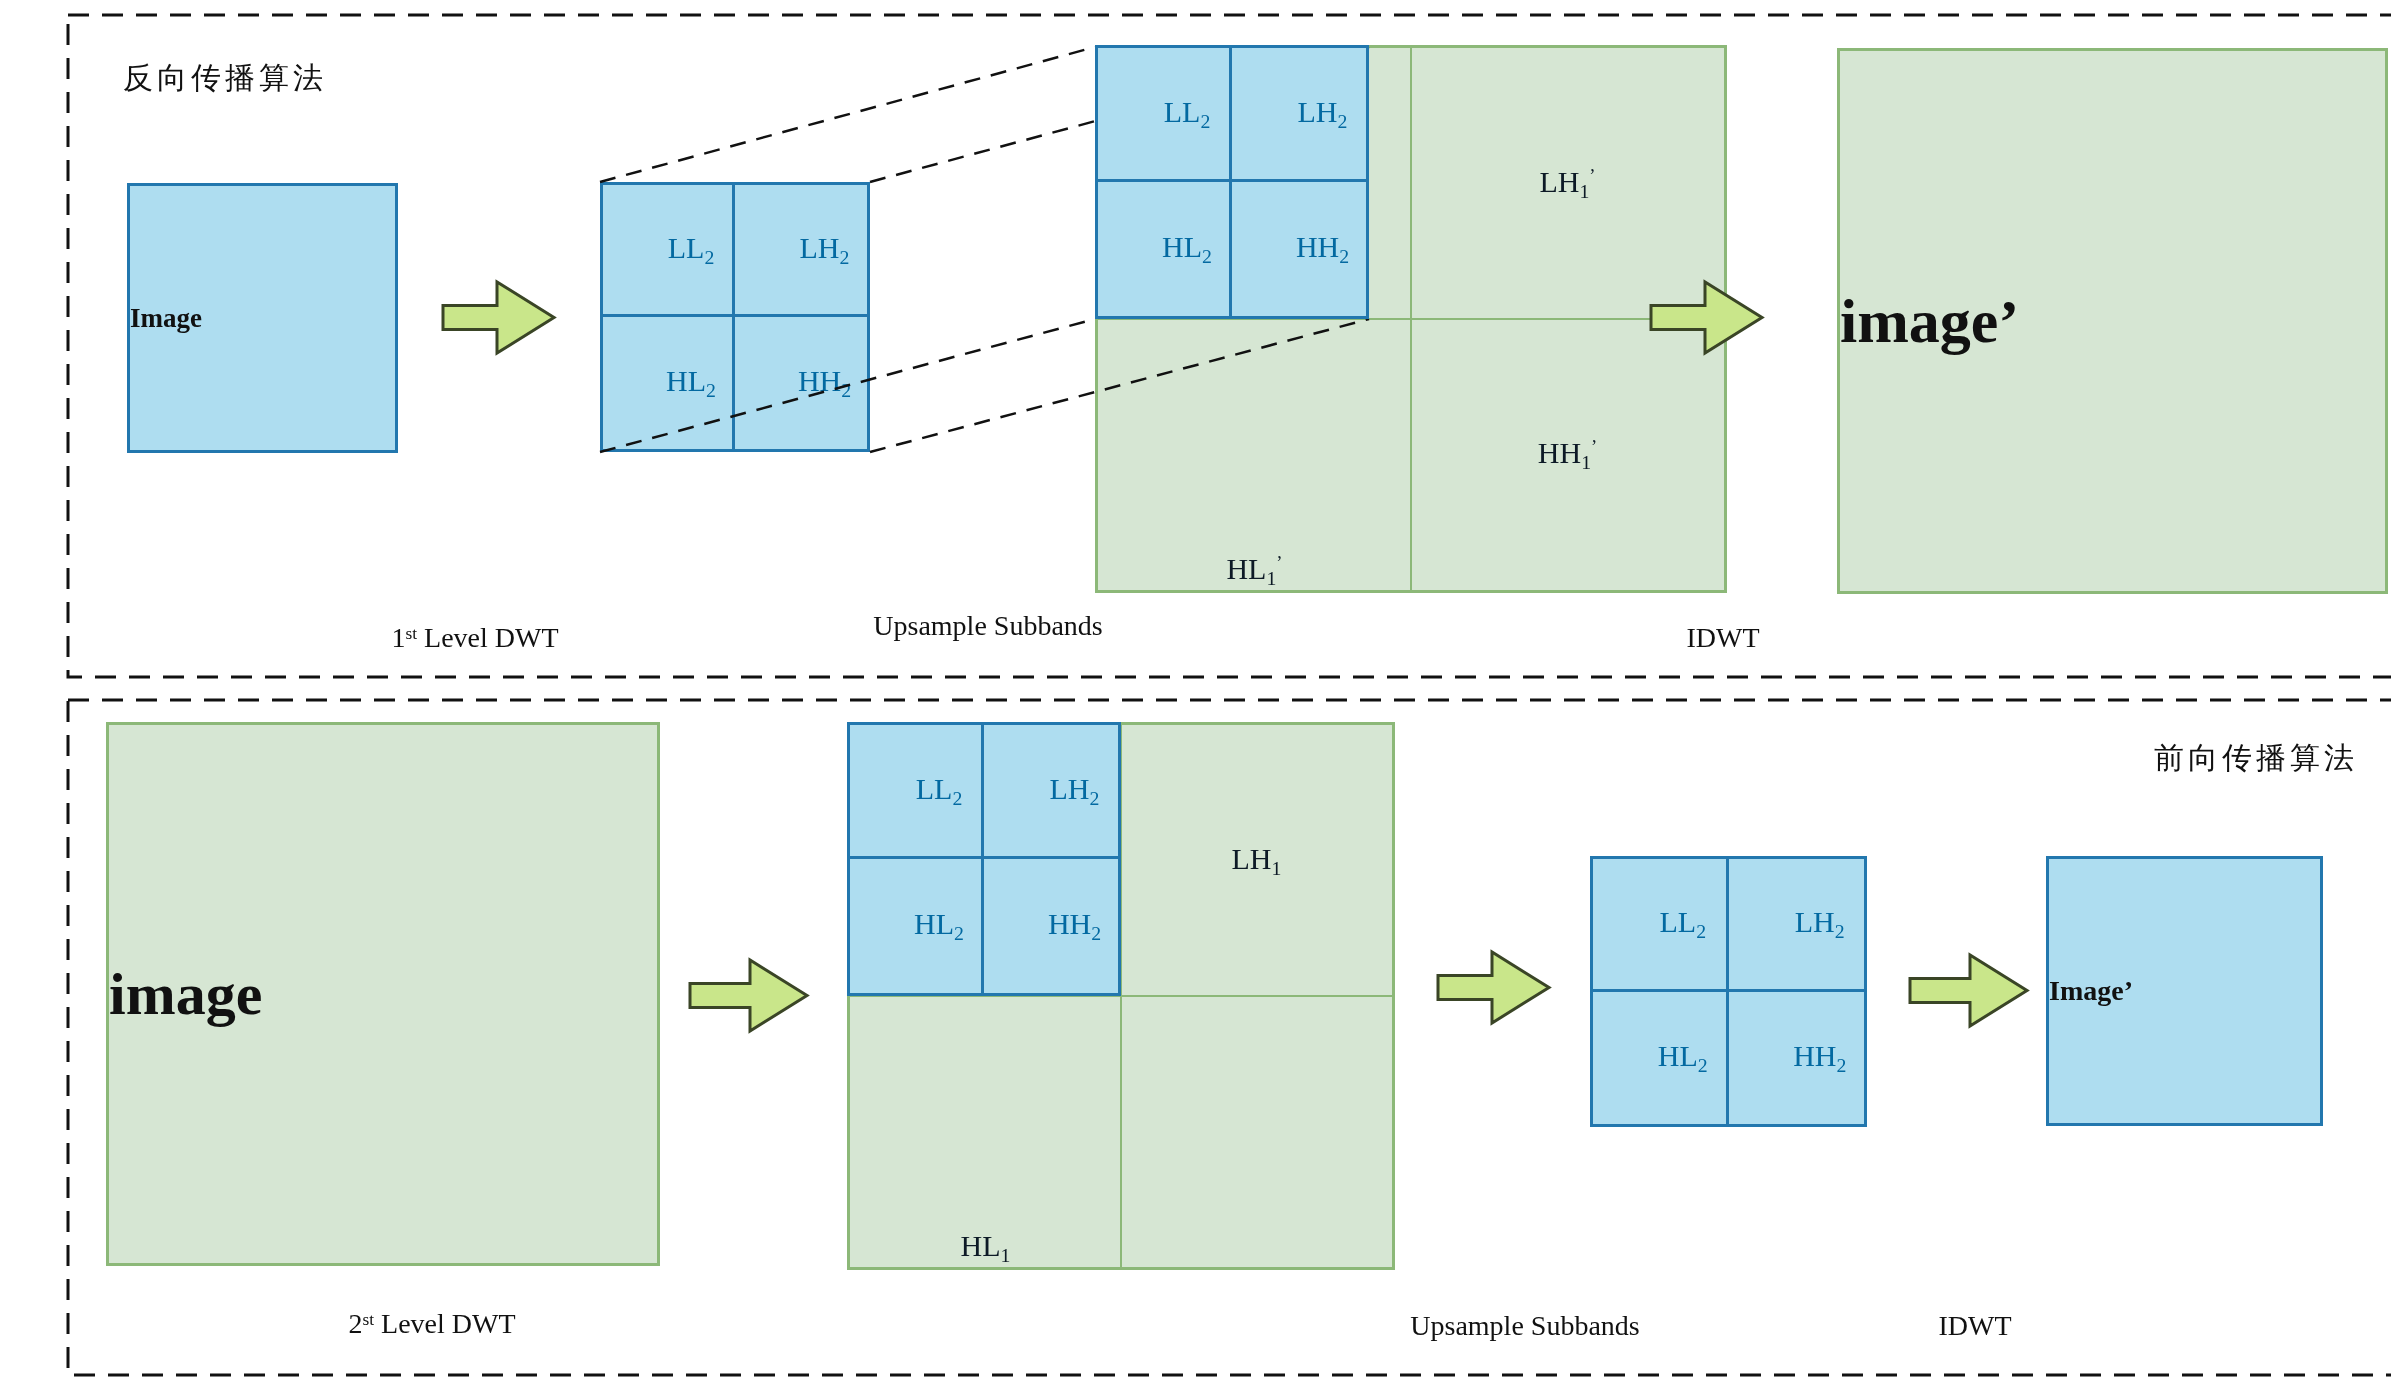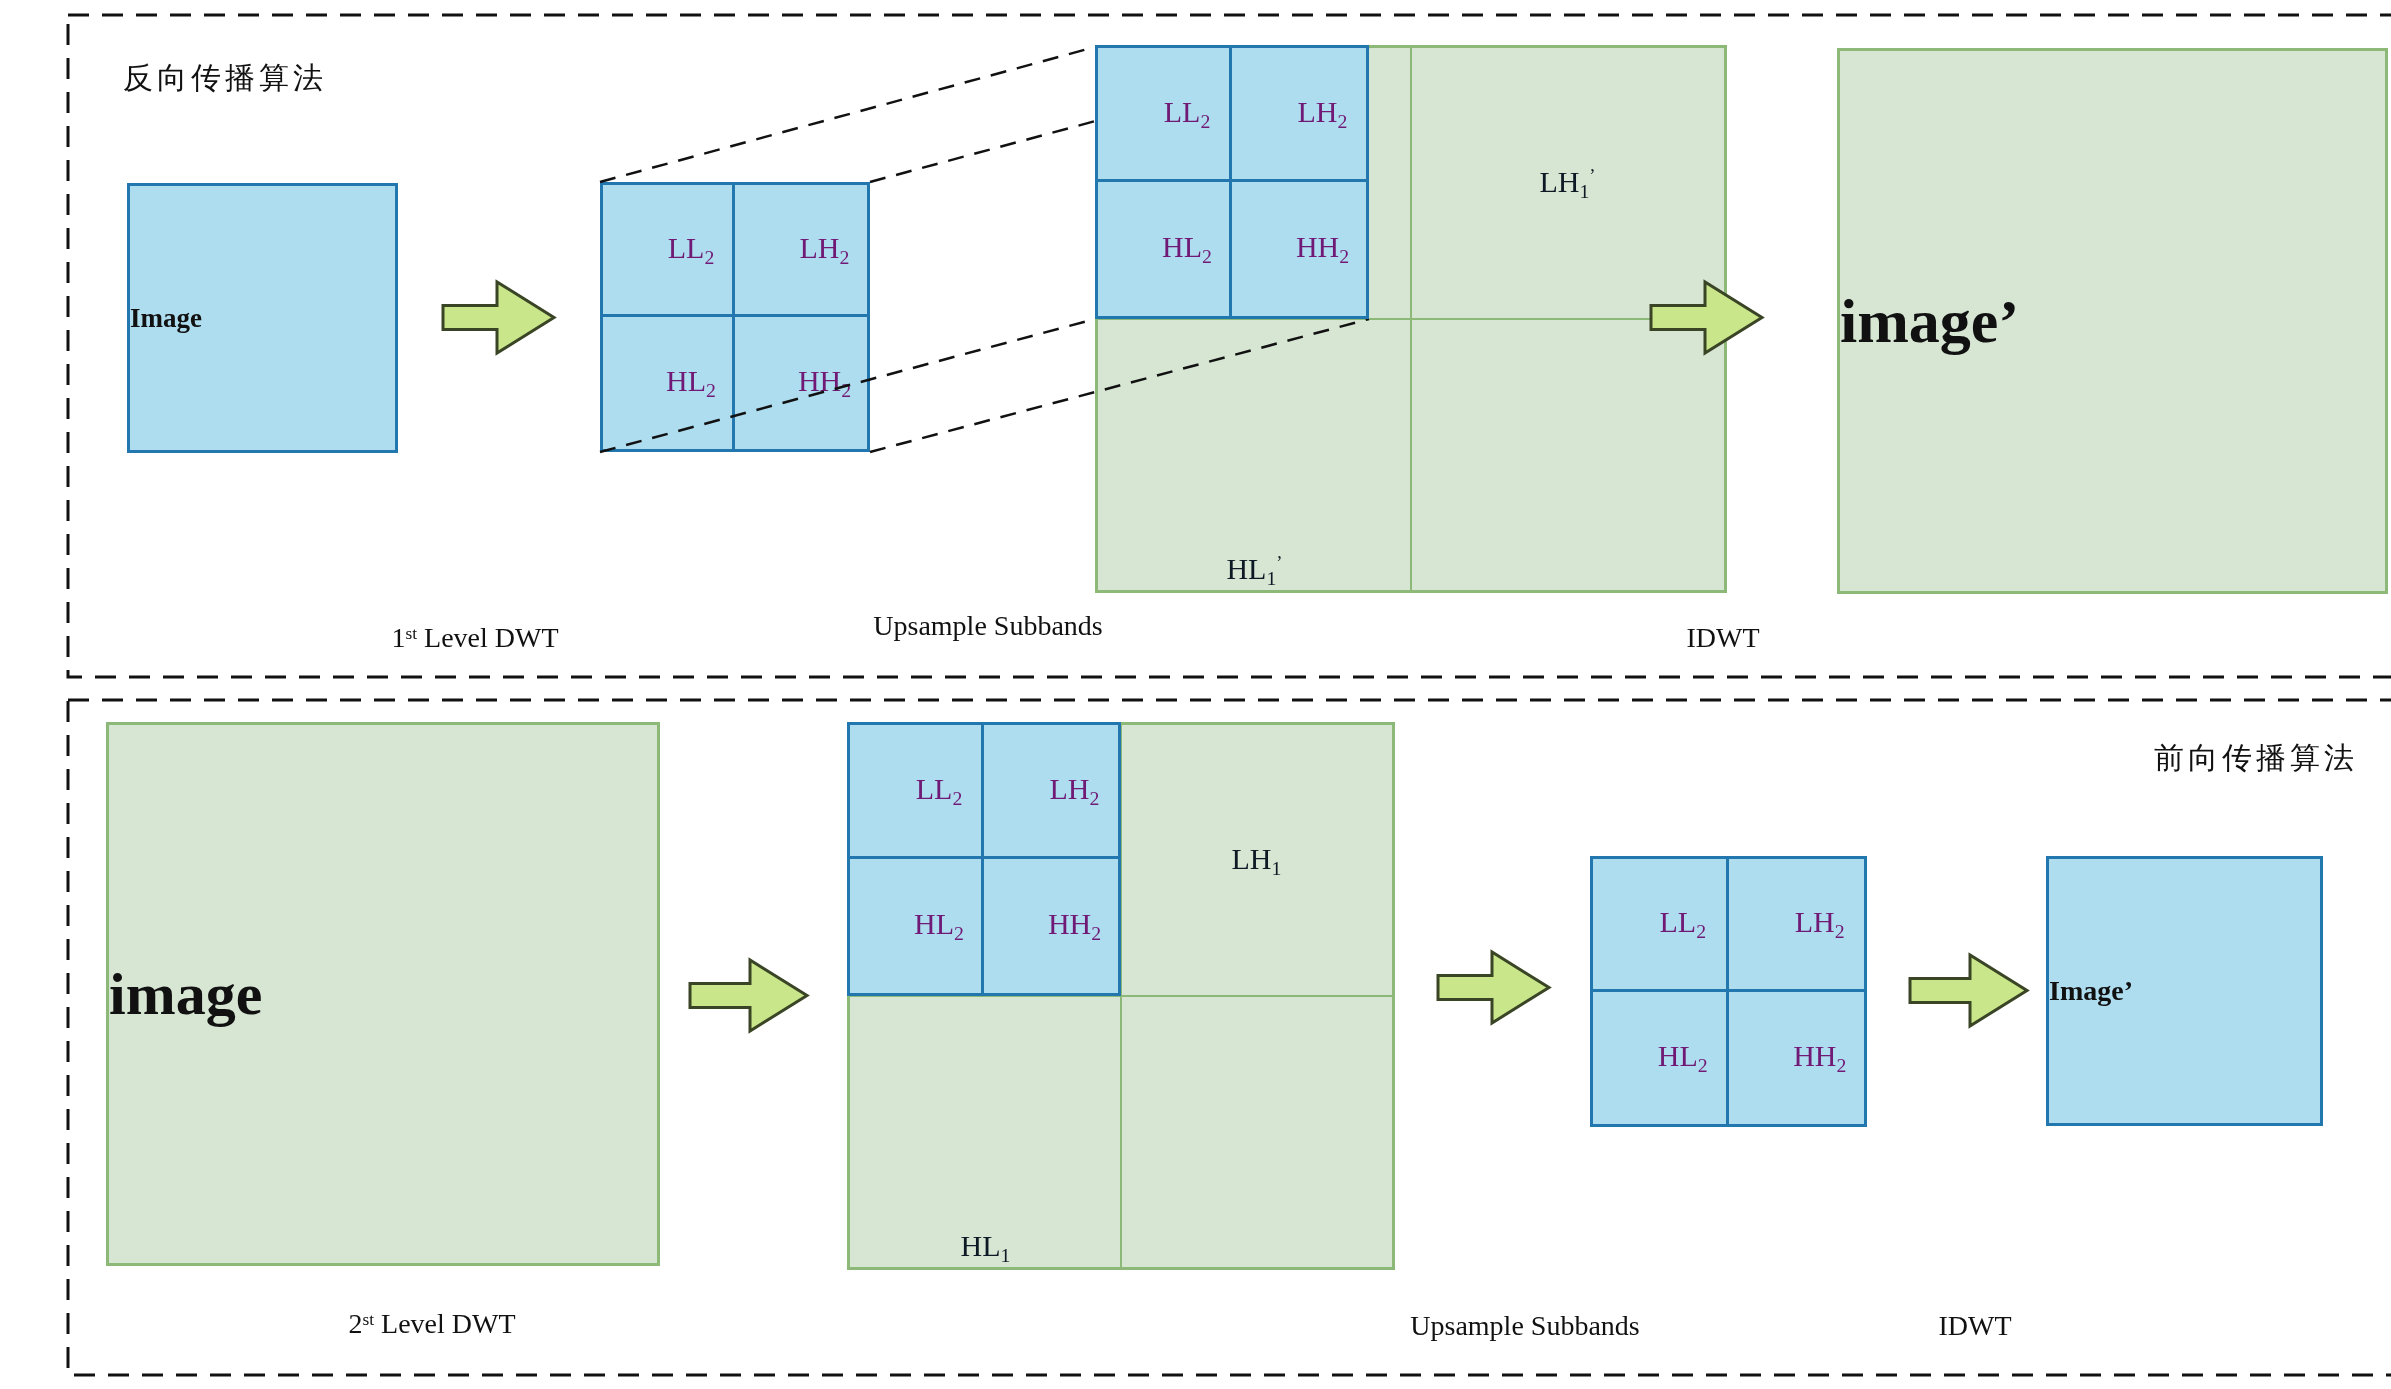--- a/index.html
+++ b/index.html
@@ -6,21 +6,21 @@
   #stage{position:relative;width:2391px;height:1389px;background:#fff;overflow:hidden;
          font-family:"Liberation Serif",serif;color:#111;margin-left:38px;}
   .box{position:absolute;box-sizing:border-box;display:flex;align-items:center;}
   .blue-box{background:#aeddf0;border:3px solid #2277ae;z-index:2;}
   .green-box{background:#d6e6d3;border:3px solid #8cb878;z-index:2;}
   .grid2{position:absolute;box-sizing:border-box;display:grid;
          grid-template-columns:1fr 1fr;grid-template-rows:1fr 1fr;
          background:#aeddf0;border:3px solid #2277ae;}
   .z2{z-index:2}.z4{z-index:4}
   .cell{display:flex;align-items:center;justify-content:center;box-sizing:border-box;
-        font-size:30px;color:#701a75;padding-left:47px;}
+        font-size:30px;color:#0369a1;padding-left:47px;}
   .cell.r{border-right:3px solid #2277ae;}
   .cell.b{border-bottom:3px solid #2277ae;}
   .ss{font-size:0.66em;vertical-align:-0.28em;}
   .pr{font-size:0.62em;vertical-align:0.55em;}
   .sup{font-size:0.62em;vertical-align:0.45em;}
   .quad-square{position:absolute;box-sizing:border-box;background:#d6e6d3;
                border:3px solid #8cb878;z-index:2;}
   .vmid{position:absolute;left:50%;top:0;bottom:0;width:2px;margin-left:-1px;background:#8cb878;}
   .hmid{position:absolute;top:50%;left:0;right:0;height:2px;margin-top:-1px;background:#8cb878;}
   .qlabel{position:absolute;width:50%;height:50%;display:flex;align-items:center;justify-content:center;
@@ -61,20 +61,23 @@
   </div>
 
   <div class="quad-square" style="left:1057px;top:45px;width:632px;height:548px;">
     <div class="vmid"></div>
     <div class="hmid"></div>
     <div class="qlabel q-tr">
       <span><span>LH</span><span class="ss">1</span><span class="pr">’</span></span>
     </div>
     <div class="qlabel q-bl">
       <span><span>HL</span><span class="ss">1</span><span class="pr">’</span></span>
+    </div>
+    <div class="qlabel q-br">
+      <span><span>HH</span><span class="ss">1</span><span class="pr">’</span></span>
     </div>
   </div>
 
   <div class="grid2 z4" style="left:1057px;top:45px;width:274px;height:274px;">
     <div class="cell r b">
       <span><span>LL</span><span class="ss">2</span></span>
     </div>
     <div class="cell b">
       <span><span>LH</span><span class="ss">2</span></span>
     </div>

